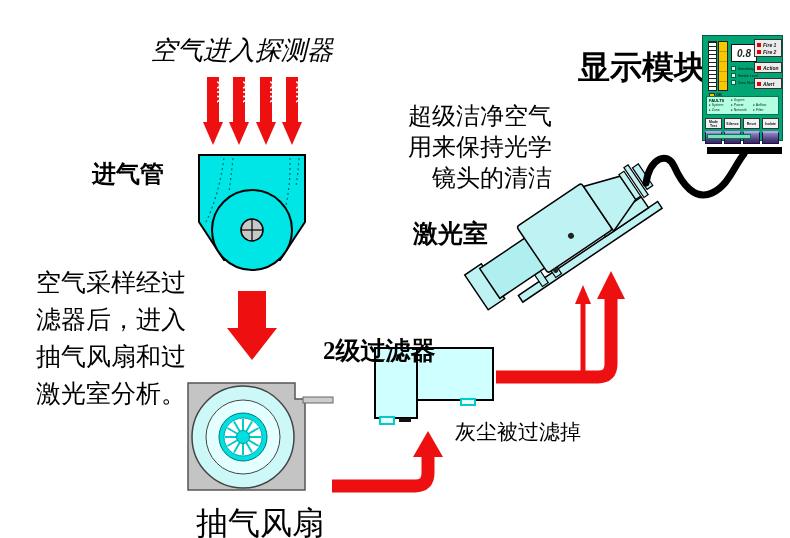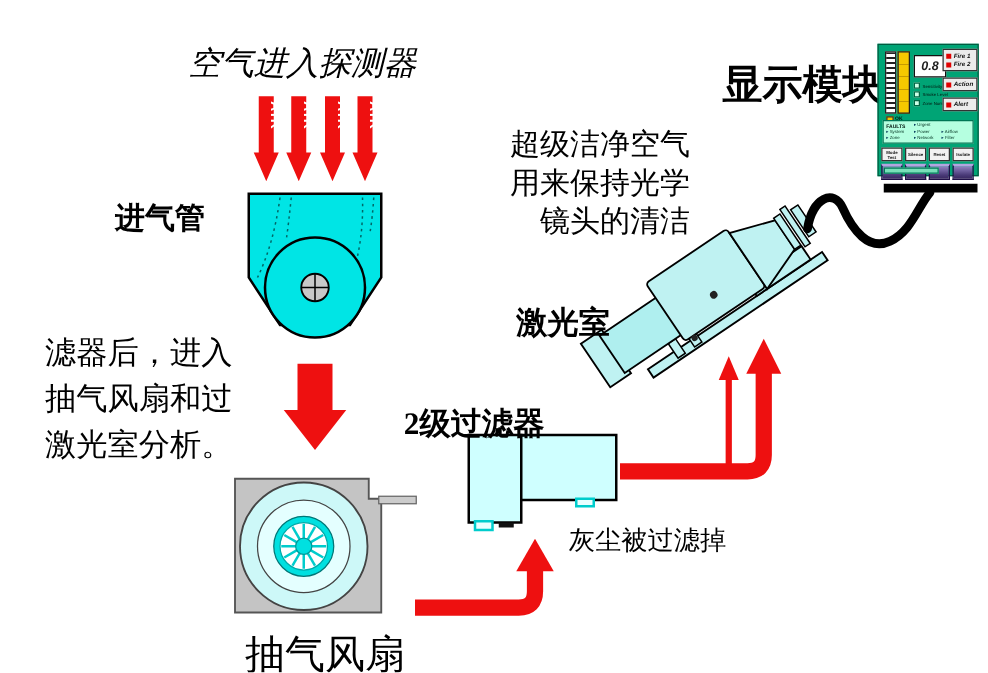--- a/index.html
+++ b/index.html
@@ -137,29 +137,30 @@
       <circle cx="-30" cy="26" r="2.5" fill="#222222"></circle>
     </g>
 
     <path d="M646,183 C650,158 667,151 674,166 C682,184 695,201 712,193 C729,185 734,166 744,154" fill="none" stroke="#000" stroke-width="7" stroke-linecap="round"></path>
   </svg>
 
   <div class="zh" style="left:151px;top:33px;font-size:26px;font-style:italic;">空气进入探测器</div>
   <div class="zh zh-bold" style="left:92px;top:158px;font-size:24px;text-align:center;">进气管</div>
 
   <div class="zh" style="left:36px;top:264px;font-size:25px;line-height:37px;">
+    <div>空气采样经过</div>
     <div>滤器后，进入</div>
     <div>抽气风扇和过</div>
     <div>激光室分析。</div>
   </div>
 
   <div class="zh" style="left:196px;top:502px;font-size:32px;">抽气风扇</div>
-  <div class="zh zh-bold" style="left:323px;top:322px;font-size:25px;">2级过滤器</div>
+  <div class="zh zh-bold" style="left:323px;top:334px;font-size:25px;">2级过滤器</div>
   <div class="zh" style="left:455px;top:418px;font-size:21px;">灰尘被过滤掉</div>
-  <div class="zh zh-bold" style="left:413px;top:217px;font-size:25px;margin-top:24px;">激光室</div>
+  <div class="zh zh-bold" style="left:413px;top:217px;font-size:25px;">激光室</div>
 
   <div class="zh" style="left:402px;top:101px;font-size:24px;line-height:31px;text-align:right;width:150px;">
     <div>超级洁净空气</div>
     <div>用来保持光学</div>
     <div>镜头的清洁</div>
   </div>
 
   <div class="zh zh-bold" style="left:578px;top:46px;font-size:32px;">显示模块</div>
 
   <div id="display-module">

